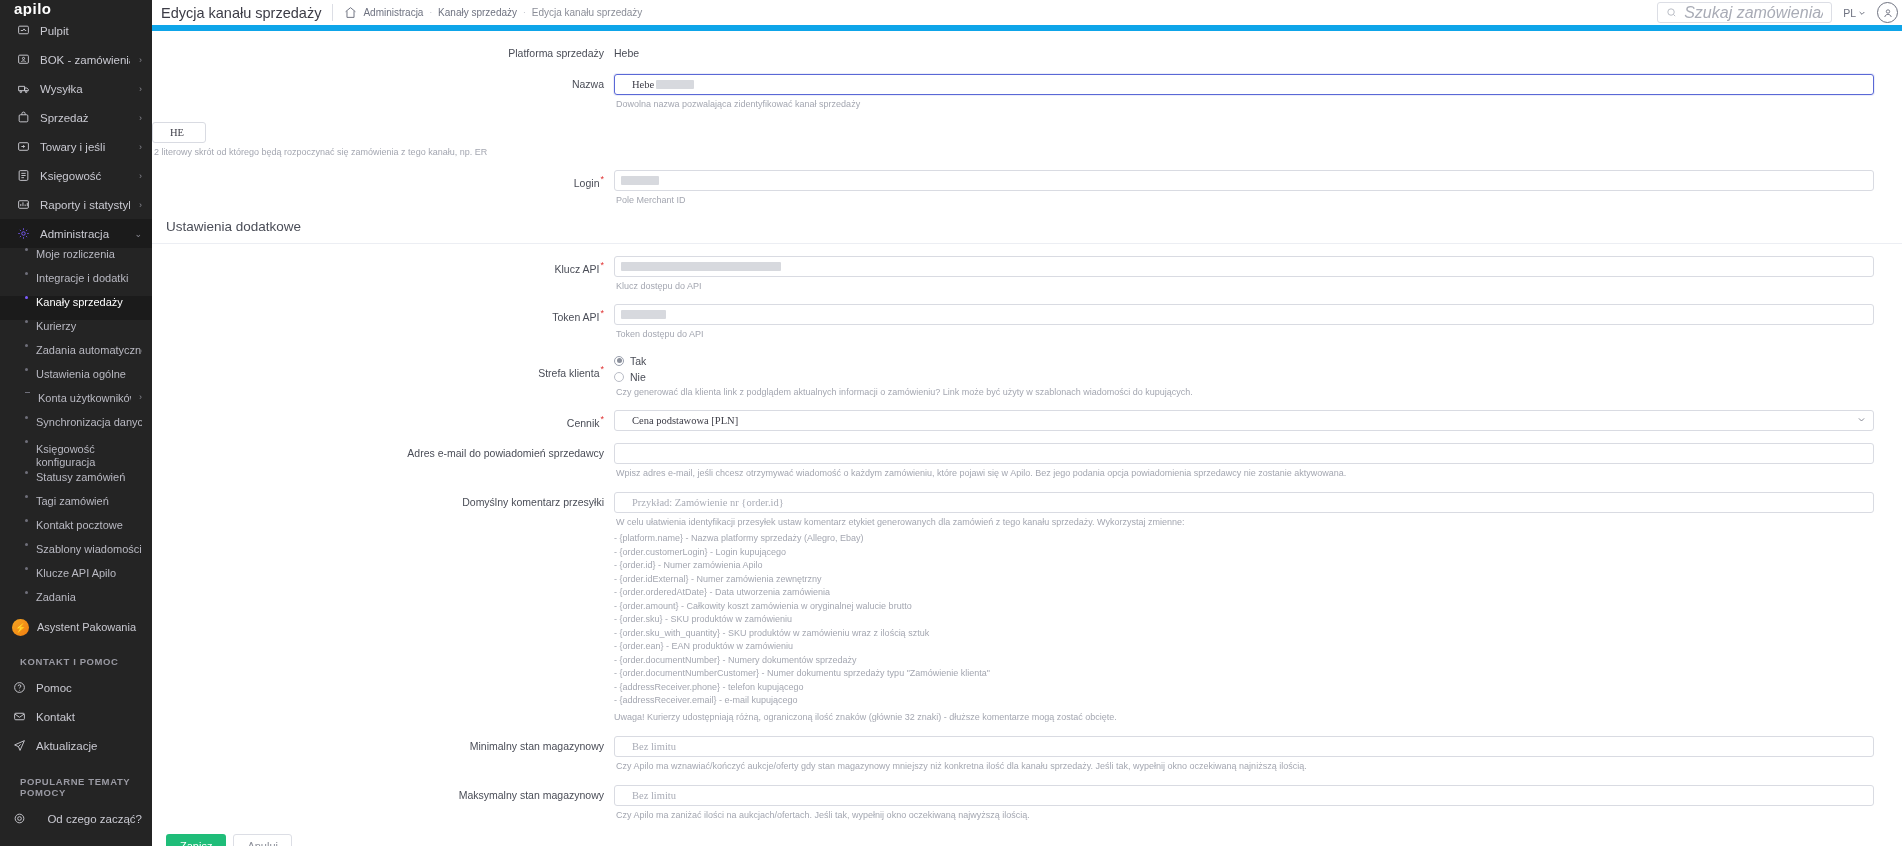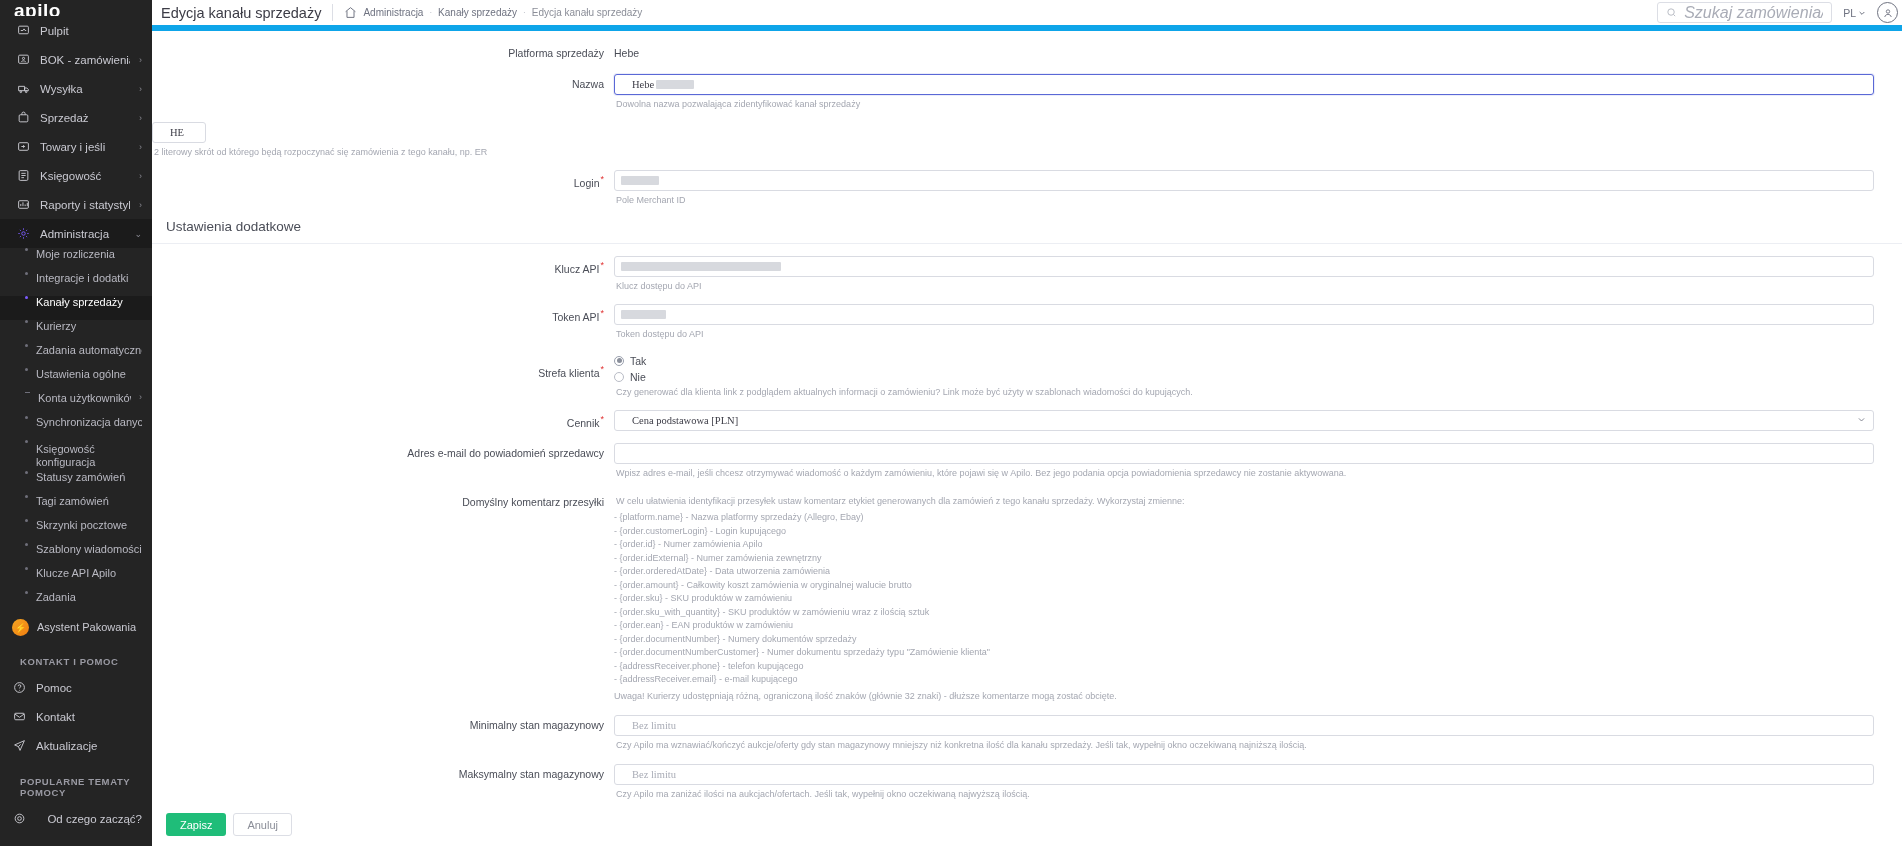--- a/index.html
+++ b/index.html
@@ -10,21 +10,21 @@
     overflow: hidden;
   }
   .app { display: flex; width: 1902px; height: 846px; }
 
   
   .sidebar {
     width: 152px; min-width: 152px; height: 846px;
     background: #242424; color: #c9c9d1;
     font-size: 11.5px; overflow: hidden; position: relative;
   }
-  .brand { height: 16px; padding: 0 14px; color:#fff; font-size: 19px; font-weight: 700; letter-spacing:.5px; overflow:hidden;}
+  .brand { height: 16px; padding: 0 14px; color:#fff; font-size: 15px; font-weight: 700; letter-spacing:.5px; overflow:hidden;}
   .nav-item {
     display: flex; align-items: center; gap: 9px;
     padding: 0 10px 0 16px; height: 29px;
     color: #c9c9d1; cursor: pointer; position: relative;
   }
   .nav-item.active { background: #1b1b1b; }
   .nav-item .ico { width: 15px; height: 15px; flex: 0 0 15px; display:flex; align-items:center; justify-content:center; color:#cfcfd6;}
   .nav-item .ico svg { width: 13px; height: 13px; }
   .nav-item .lbl { flex: 1; white-space: nowrap; overflow: hidden; }
   .nav-item .chev { color: #8a8a93; font-size: 9px; }
@@ -286,21 +286,21 @@
         <div class="sub-item">
           <span class="dot"></span>
           <span class="lbl">Statusy zamówień</span>
         </div>
         <div class="sub-item">
           <span class="dot"></span>
           <span class="lbl">Tagi zamówień</span>
         </div>
         <div class="sub-item">
           <span class="dot"></span>
-          <span class="lbl">Skrzynki pocztowe</span>
+          <span class="lbl">Kontakt pocztowe</span>
         </div>
         <div class="sub-item">
           <span class="dot"></span>
           <span class="lbl">Szablony wiadomości</span>
         </div>
         <div class="sub-item">
           <span class="dot"></span>
           <span class="lbl">Klucze API Apilo</span>
         </div>
         <div class="sub-item">
@@ -498,20 +498,21 @@
           <div class="lab">Adres e-mail do powiadomień sprzedawcy</div>
           <div class="fld">
             <input class="tx" placeholder="" style="">
             <div class="help">Wpisz adres e-mail, jeśli chcesz otrzymywać wiadomość o każdym zamówieniu, które pojawi się w Apilo. Bez jego podania opcja powiadomienia sprzedawcy nie zostanie aktywowana.</div>
           </div>
         </div>
 
         <div class="row" style="padding-top:12px;">
           <div class="lab">Domyślny komentarz przesyłki</div>
           <div class="fld">
+            <input class="tx" placeholder="Przykład: Zamówienie nr {order.id}" style="">
             <div class="help">W celu ułatwienia identyfikacji przesyłek ustaw komentarz etykiet generowanych dla zamówień z tego kanału sprzedaży. Wykorzystaj zmienne:</div>
             <div class="varlist" id="var-list">
                 <div class="ln">- {platform.name} - Nazwa platformy sprzedaży (Allegro, Ebay)</div>
                 <div class="ln">- {order.customerLogin} - Login kupującego</div>
                 <div class="ln">- {order.id} - Numer zamówienia Apilo</div>
                 <div class="ln">- {order.idExternal} - Numer zamówienia zewnętrzny</div>
                 <div class="ln">- {order.orderedAtDate} - Data utworzenia zamówienia</div>
                 <div class="ln">- {order.amount} - Całkowity koszt zamówienia w oryginalnej walucie brutto</div>
                 <div class="ln">- {order.sku} - SKU produktów w zamówieniu</div>
                 <div class="ln">- {order.sku_with_quantity} - SKU produktów w zamówieniu wraz z ilością sztuk</div>

